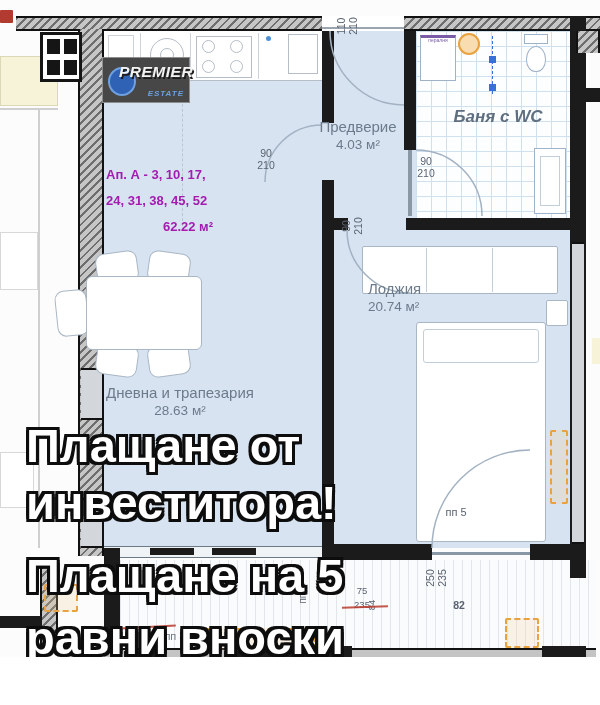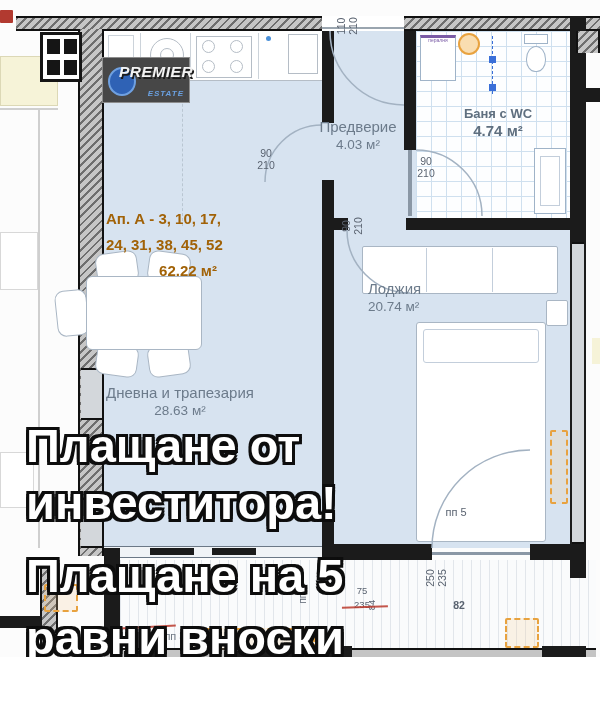--- a/index.html
+++ b/index.html
@@ -14,21 +14,21 @@
   .stripes{background:repeating-linear-gradient(90deg,#e2e6eb 0 1.5px,#fafbfc 1.5px 9px);}
   .furn{background:#fff;border:1.5px solid #a9b6c4;border-radius:2px;}
   .chair{background:#fff;border:1.5px solid #a9b6c4;border-radius:9px;}
   .winv{background:#d3d7db;border-top:2px solid #111;border-bottom:2px solid #111;}
   .odash{border:2px dashed #e8a23f;background:rgba(245,205,150,.22);border-radius:2px;}
   .dim{color:#5a6370;font-size:10.5px;line-height:1.12;text-align:center;white-space:pre-line;}
   .rot{transform:rotate(-90deg);transform-origin:center center;}
   .roomlbl{color:#6c7b8b;text-align:center;line-height:1.25;}
   .rname{font-size:15px;}
   .rarea{font-size:13.5px;}
-  .title{color:#a16207;font-weight:bold;font-size:15px;line-height:26px;margin-top:44px;}
+  .title{color:#a21caf;font-weight:bold;font-size:13px;line-height:26px;}
   .ovl{position:absolute;font-size:47px;font-weight:bold;color:#fff;white-space:nowrap;letter-spacing:0;
        text-shadow:-3px -3px 0 #0d0d0d,3px -3px 0 #0d0d0d,-3px 3px 0 #0d0d0d,3px 3px 0 #0d0d0d,
                    -3px 0 0 #0d0d0d,3px 0 0 #0d0d0d,0 -3px 0 #0d0d0d,0 3px 0 #0d0d0d;}
   .redline{border-top:2.5px solid rgba(186,56,44,.85);}
   svg.arcs{position:absolute;left:0;top:0;pointer-events:none;}
   svg.arcs path{fill:none;stroke:#a3b2c2;stroke-width:1.5;}
   .logo{background:#474747;border:1px solid #8d8d8d;}
   .logo .globe{position:absolute;left:5px;top:9px;width:24px;height:25px;border-radius:50%;background:#2f62b5;border:2px solid #6fa0e0;}
   .logo .nm{position:absolute;left:16px;top:5px;font-size:15.5px;font-weight:bold;font-style:italic;color:#f3f3f3;text-shadow:1.5px 1.5px 0 #1c1c1c;letter-spacing:.5px;}
   .logo .sub{position:absolute;right:5px;bottom:4px;font-size:8px;font-weight:bold;font-style:italic;color:#6aa0e0;letter-spacing:1px;}
@@ -175,22 +175,21 @@
   <div class="a dim rot" style="left:288px;top:586px;width:34px;height:16px;font-size:10px;">пп 5</div>
   <div class="a dim" style="left:152px;top:630px;width:52px;font-size:11px;color:#717a85;">пп 30</div>
   <div class="a redline" style="left:342px;top:606px;width:46px;height:6px;transform:rotate(-2deg);"></div>
   <div class="a redline" style="left:120px;top:626px;width:56px;height:8px;transform:rotate(-3deg);"></div>
 
   <div class="a roomlbl" style="left:300px;top:118px;width:116px;">
     <div class="rname">Предверие</div>
     <div class="rarea">4.03 м²</div>
   </div>
   <div class="a roomlbl" style="left:426px;top:106px;width:144px;color:#5f6f7f;">
-    <div style="font-size:13px;font-weight:600;">Баня с WC</div>
-    <div style="font-size:15px;font-weight:600;">4.74 м²</div>
+    <div style="font-size:17px;font-weight:600;font-style:italic;">Баня с WC</div>
   </div>
   <div class="a title" style="left:106px;top:162px;width:164px;">
     <div>Ап. А - 3, 10, 17,</div>
     <div>24, 31, 38, 45, 52</div>
     <div style="text-align:center;">62.22 м²</div>
   </div>
   <div class="a roomlbl" style="left:368px;top:280px;width:94px;text-align:left;">
     <div class="rname">Лоджия</div>
     <div class="rarea">20.74 м²</div>
   </div>

